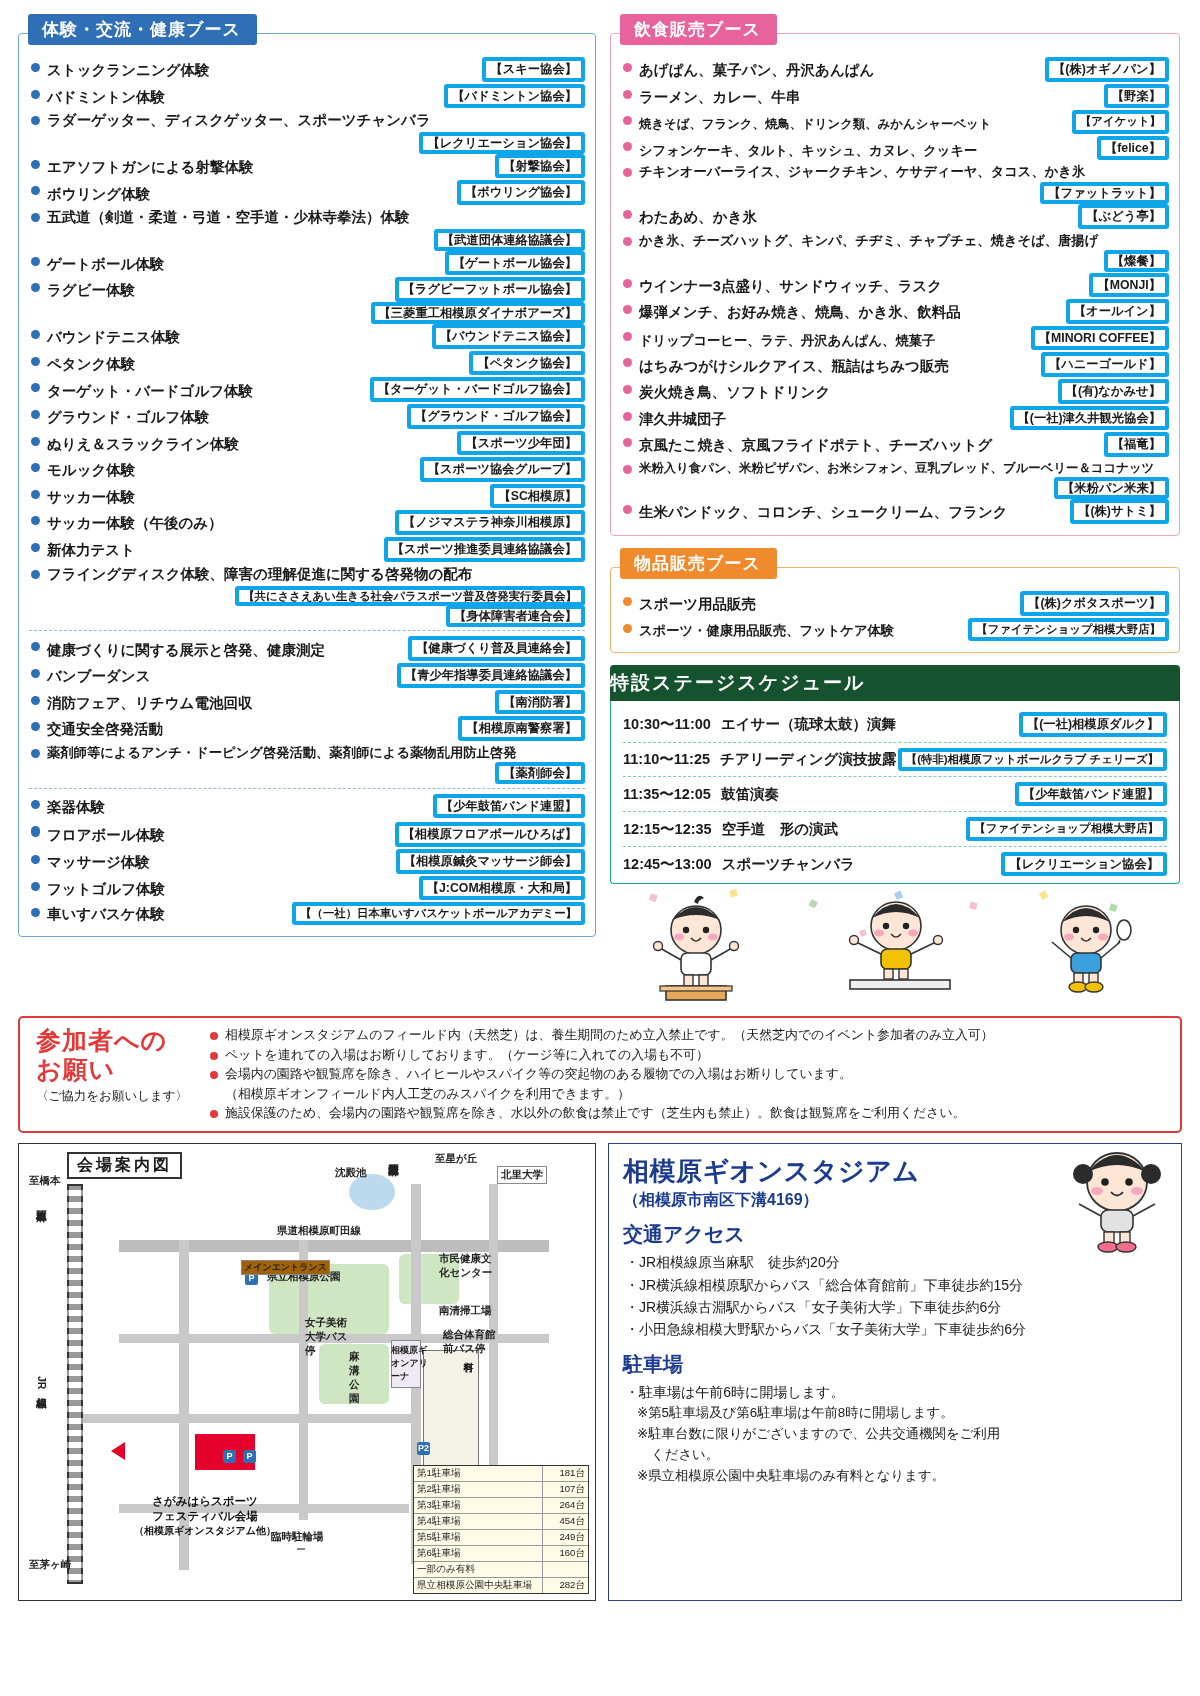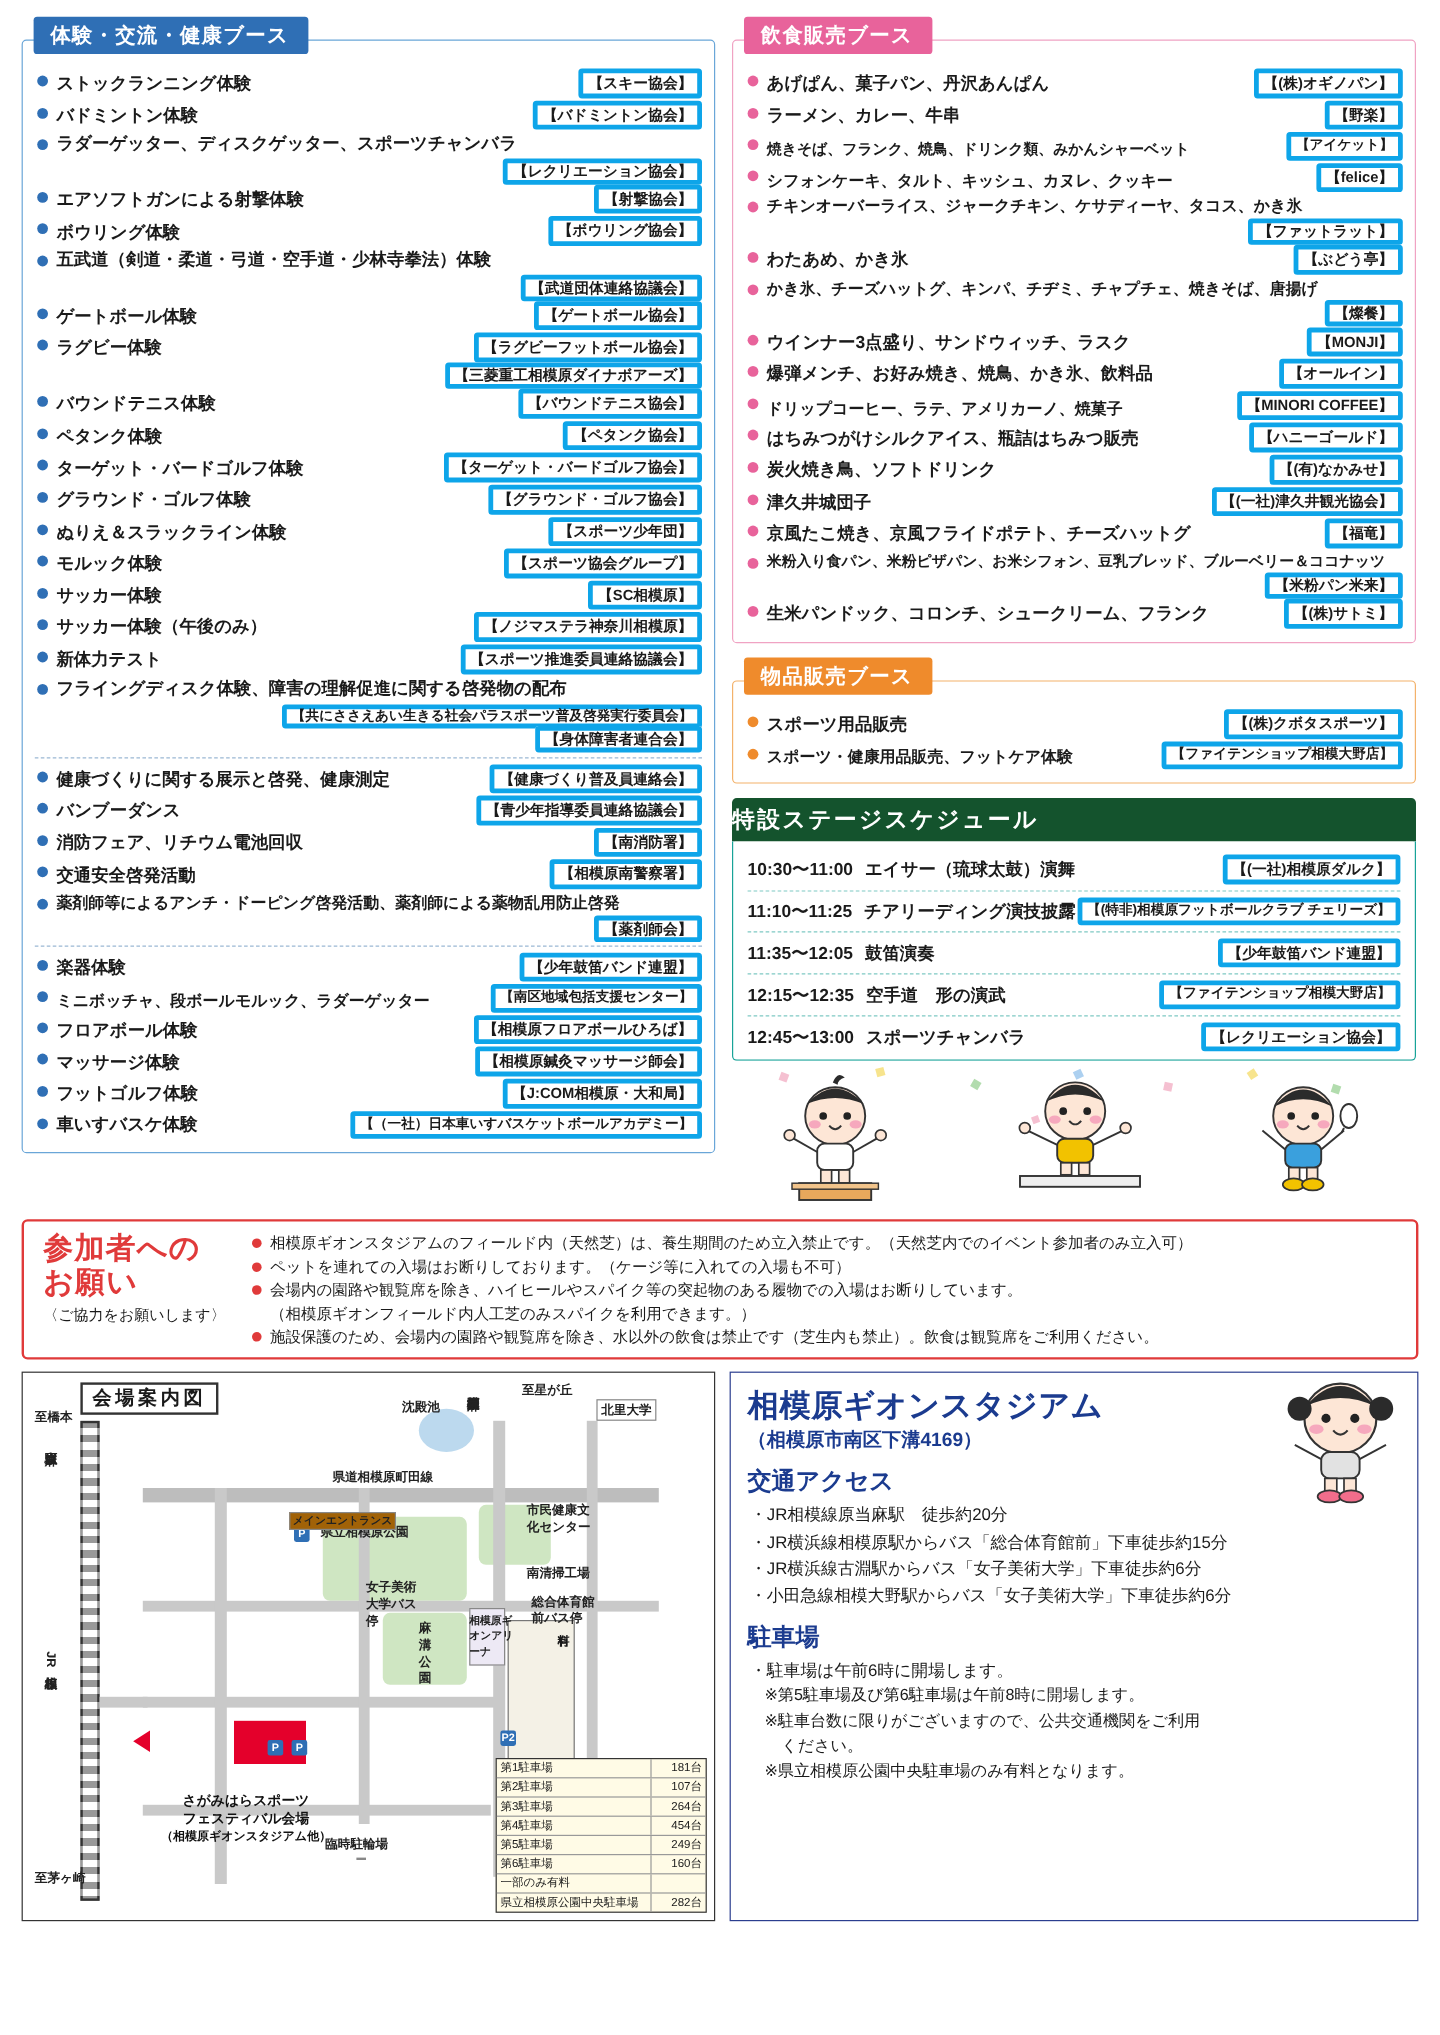--- a/index.html
+++ b/index.html
@@ -74,21 +74,21 @@
   .mascots { position:relative; height:118px; margin-top:2px; }
 
   
   .request {
     margin-top:12px; border:2px solid #e03a3a; border-radius:5px;
     display:flex; padding:8px 10px; gap:10px; align-items:flex-start;
   }
   .req-left { width:170px; flex:0 0 170px; padding-left:6px; }
   .req-title { color:#e03a3a; font-weight:bold; font-size:25px; line-height:1.16; letter-spacing:1px; }
   .req-sub { font-size:12.5px; margin-top:4px; }
-  .req-right { flex:1; }
+  .req-right { flex:1;font-family:Liberation Mono, monospace; }
   .req-right li { position:relative; padding-left:15px; font-size:12.9px; line-height:1.5; list-style:none; }
   .req-right ul { margin:0; padding:0; }
   .req-right li .bullet { position:absolute; left:0; top:6px; width:8px; height:8px; border-radius:50%; background:#e03a3a; }
   .req-cont { padding-left:15px; font-size:12.9px; line-height:1.5; }
 
   
   .bottom { display:flex; gap:12px; margin-top:10px; align-items:stretch; }
   .mapbox { width:578px; border:1px solid #333; position:relative; background:#fff; height:458px; overflow:hidden; }
   .venuebox { flex:1; border:1px solid #2b3e8f; background:#fff; padding:10px 14px; position:relative; }
 
@@ -330,24 +330,20 @@
         <ul class="rows">
           <li>
               <span class="bullet b-blue"></span>
             <div class="row-line">
                 <span class="row-text">楽器体験</span>
                 <span class="org">【少年鼓笛バンド連盟】</span>
               </div>
             </li>
           <li>
               <span class="bullet b-blue"></span>
-            <div class="row-line">
-                <span class="row-text sm">ミニボッチャ、段ボールモルック、ラダーゲッター</span>
-                <span class="org narrow">【南区地域包括支援センター】</span>
-              </div>
             </li>
           <li>
               <span class="bullet b-blue"></span>
             <div class="row-line">
                 <span class="row-text">フロアボール体験</span>
                 <span class="org">【相模原フロアボールひろば】</span>
               </div>
             </li>
           <li>
               <span class="bullet b-blue"></span>
@@ -440,21 +436,21 @@
           <li>
               <span class="bullet b-pink"></span>
             <div class="row-line">
                 <span class="row-text">爆弾メンチ、お好み焼き、焼鳥、かき氷、飲料品</span>
                 <span class="org">【オールイン】</span>
               </div>
             </li>
           <li>
               <span class="bullet b-pink"></span>
             <div class="row-line">
-                <span class="row-text sm">ドリップコーヒー、ラテ、アメリカーノ、焼菓子</span>
+                <span class="row-text sm">ドリップコーヒー、ラテ、丹沢あんぱん、焼菓子</span>
                 <span class="org">【MINORI COFFEE】</span>
               </div>
             </li>
           <li>
               <span class="bullet b-pink"></span>
             <div class="row-line">
                 <span class="row-text">はちみつがけシルクアイス、瓶詰はちみつ販売</span>
                 <span class="org">【ハニーゴールド】</span>
               </div>
             </li>

